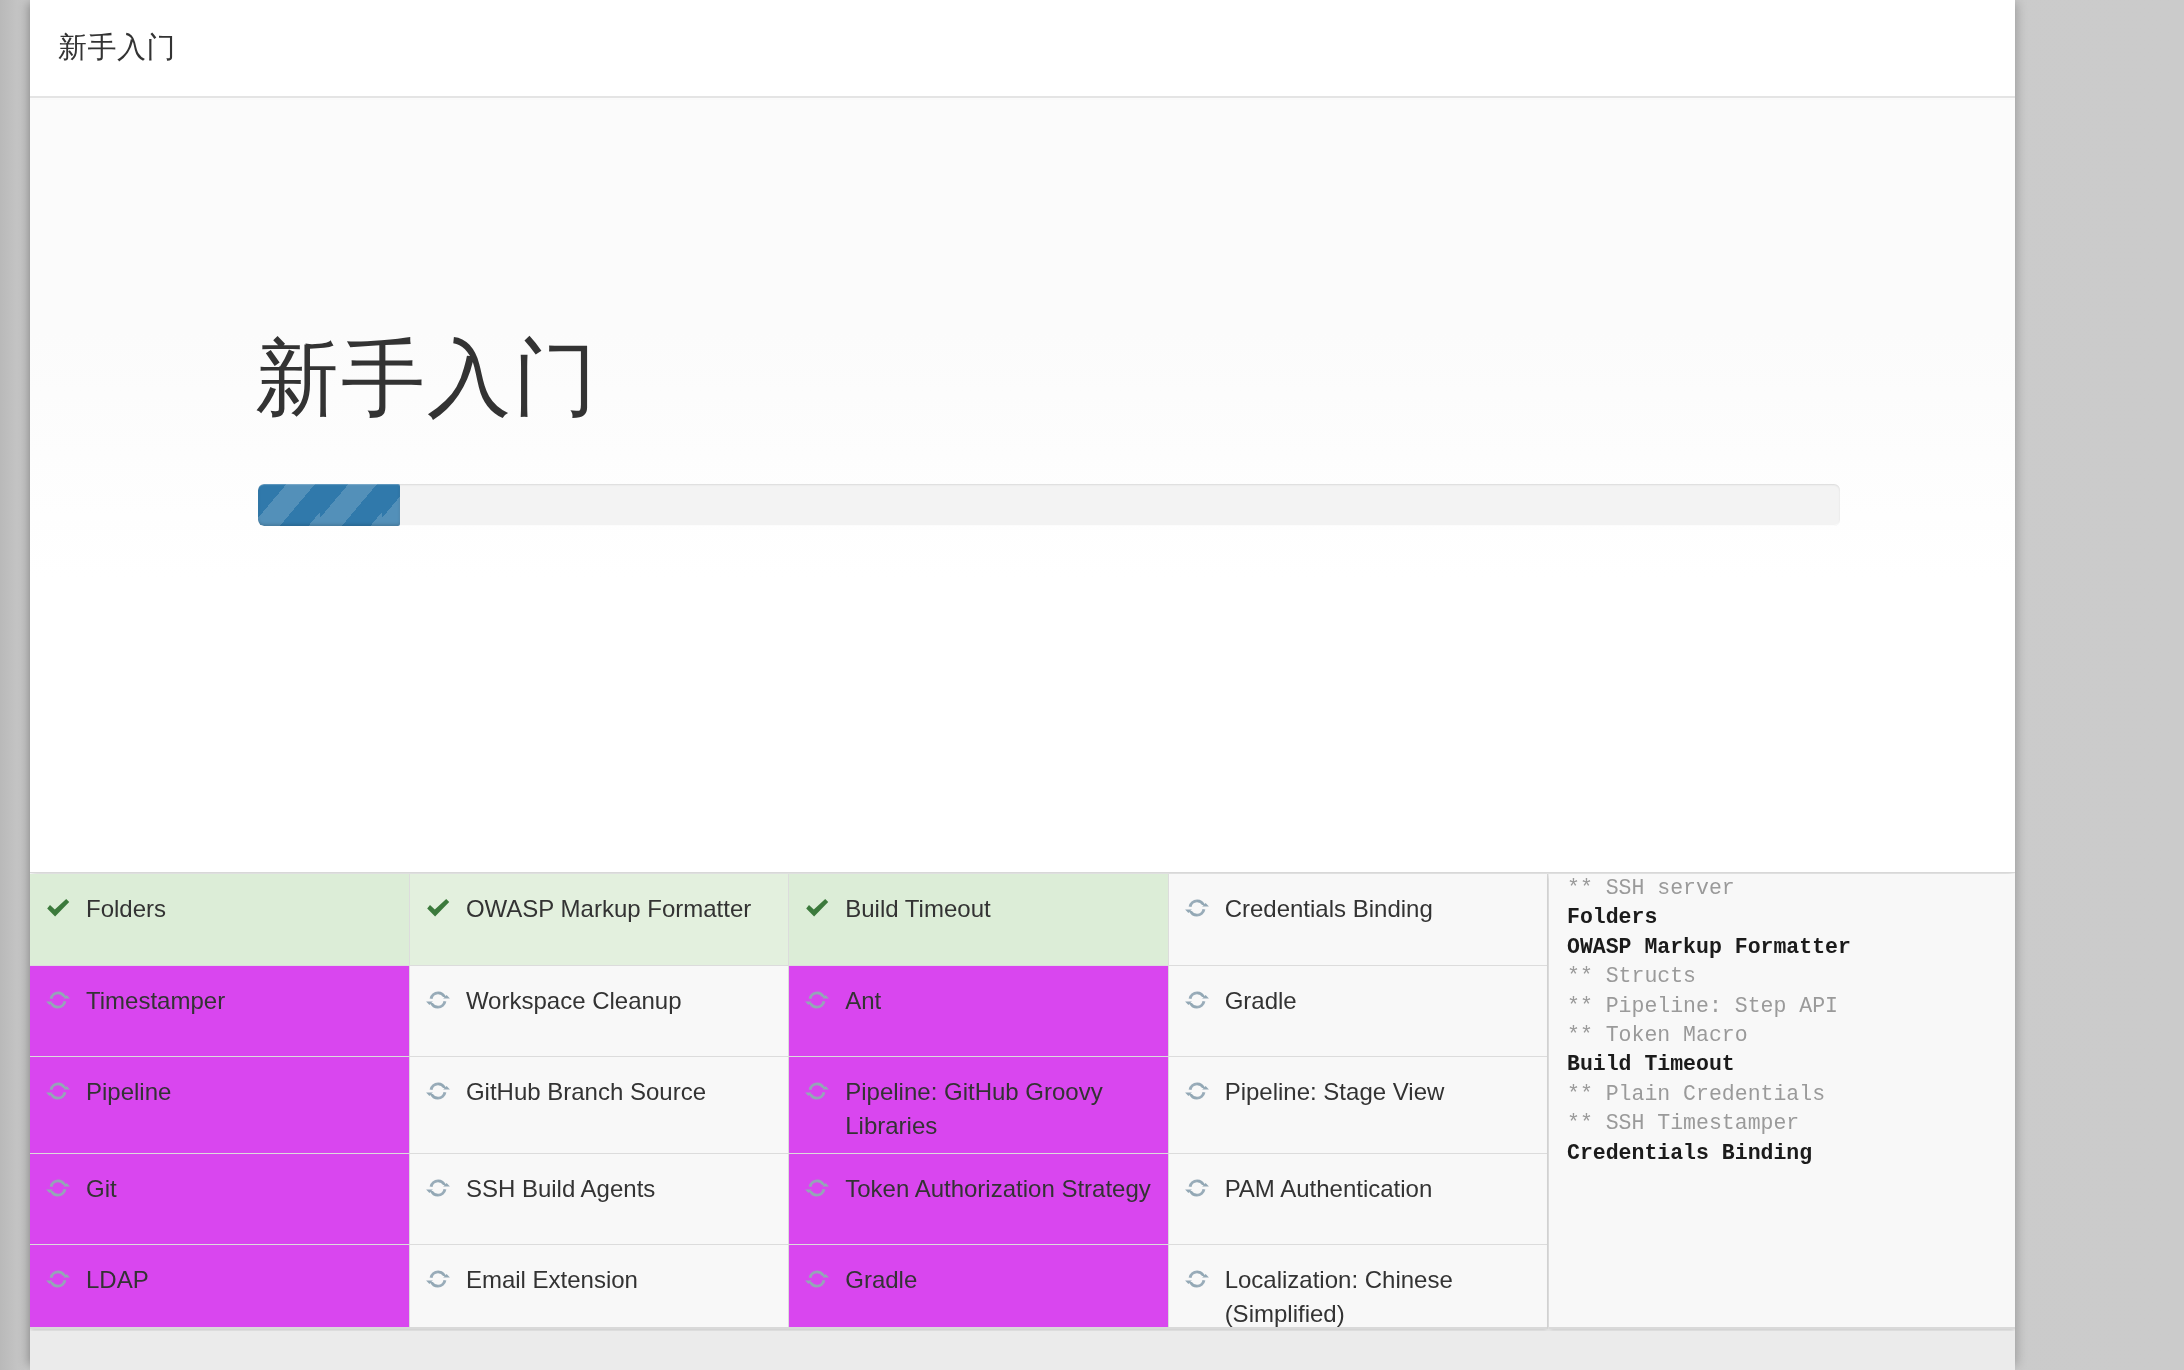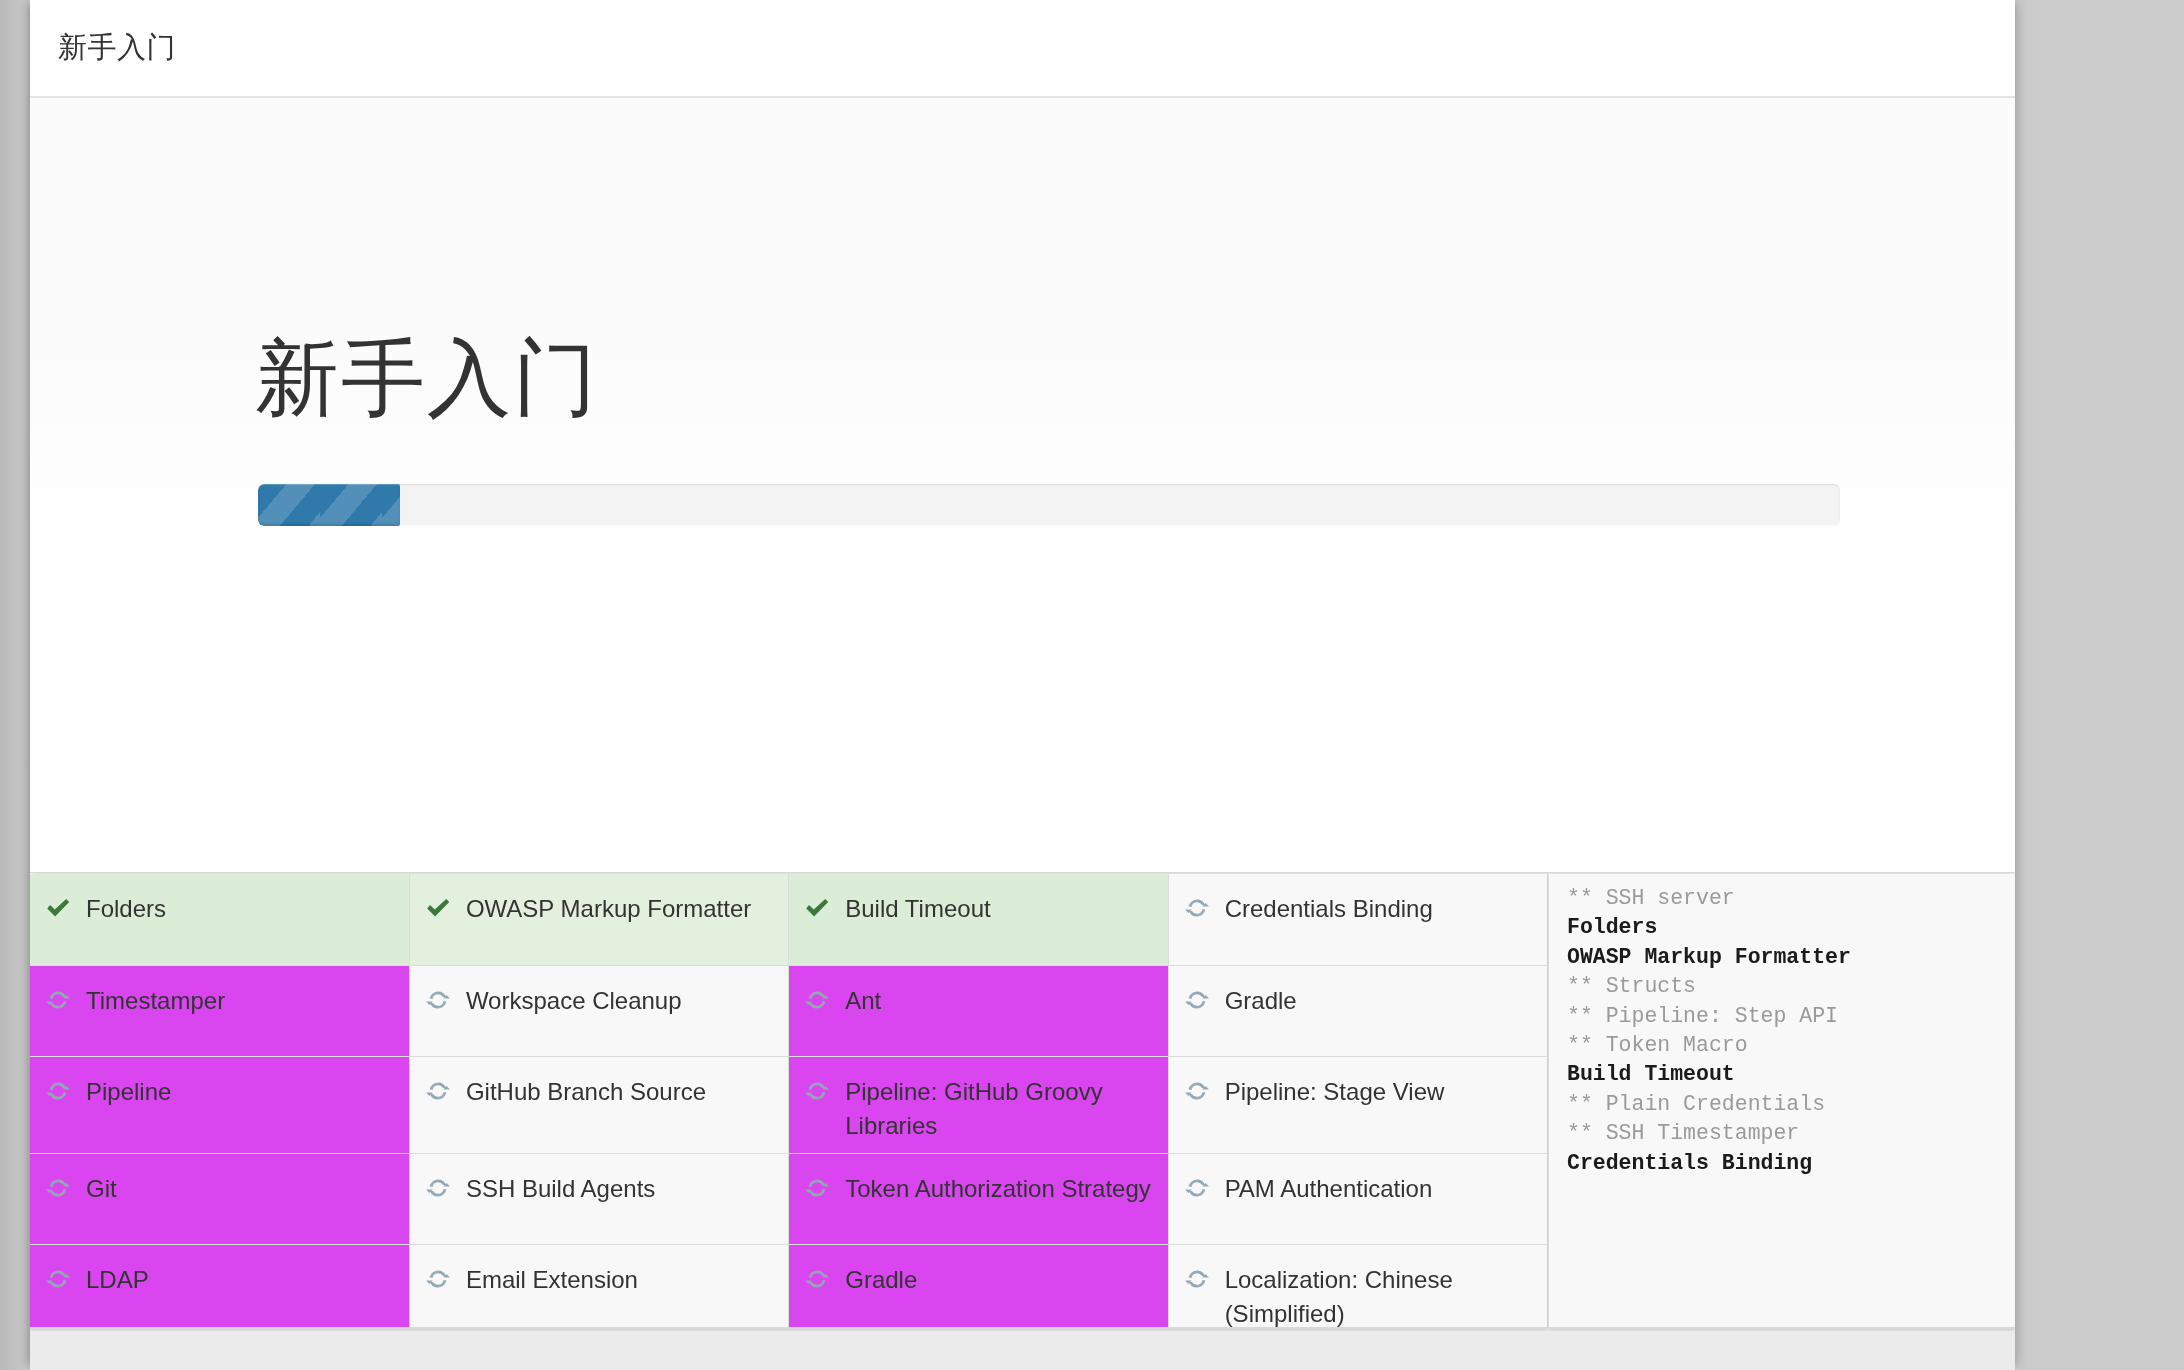--- a/index.html
+++ b/index.html
@@ -158,21 +158,21 @@
   .plugin-name { flex: 1 1 auto; }
 
   
   #install-log {
     position: absolute;
     left: 1519px; top: 0;
     width: 466px;
     height: 455px;
     background: #f8f8f8;
     border-bottom: 2px solid #d9d9d9;
-    padding: 10px 0 0 18px;
+    padding: 0 0 0 18px;
     overflow: hidden;
     box-shadow: 0 2px 4px -1px rgba(0,0,0,.16);
   }
   .log-line {
     font-family: "Liberation Mono", "DejaVu Sans Mono", monospace;
     font-size: 21.5px;
     line-height: 29.4px;
     white-space: pre;
   }
   .log-line.dep  { color: #9a9a9a; }

